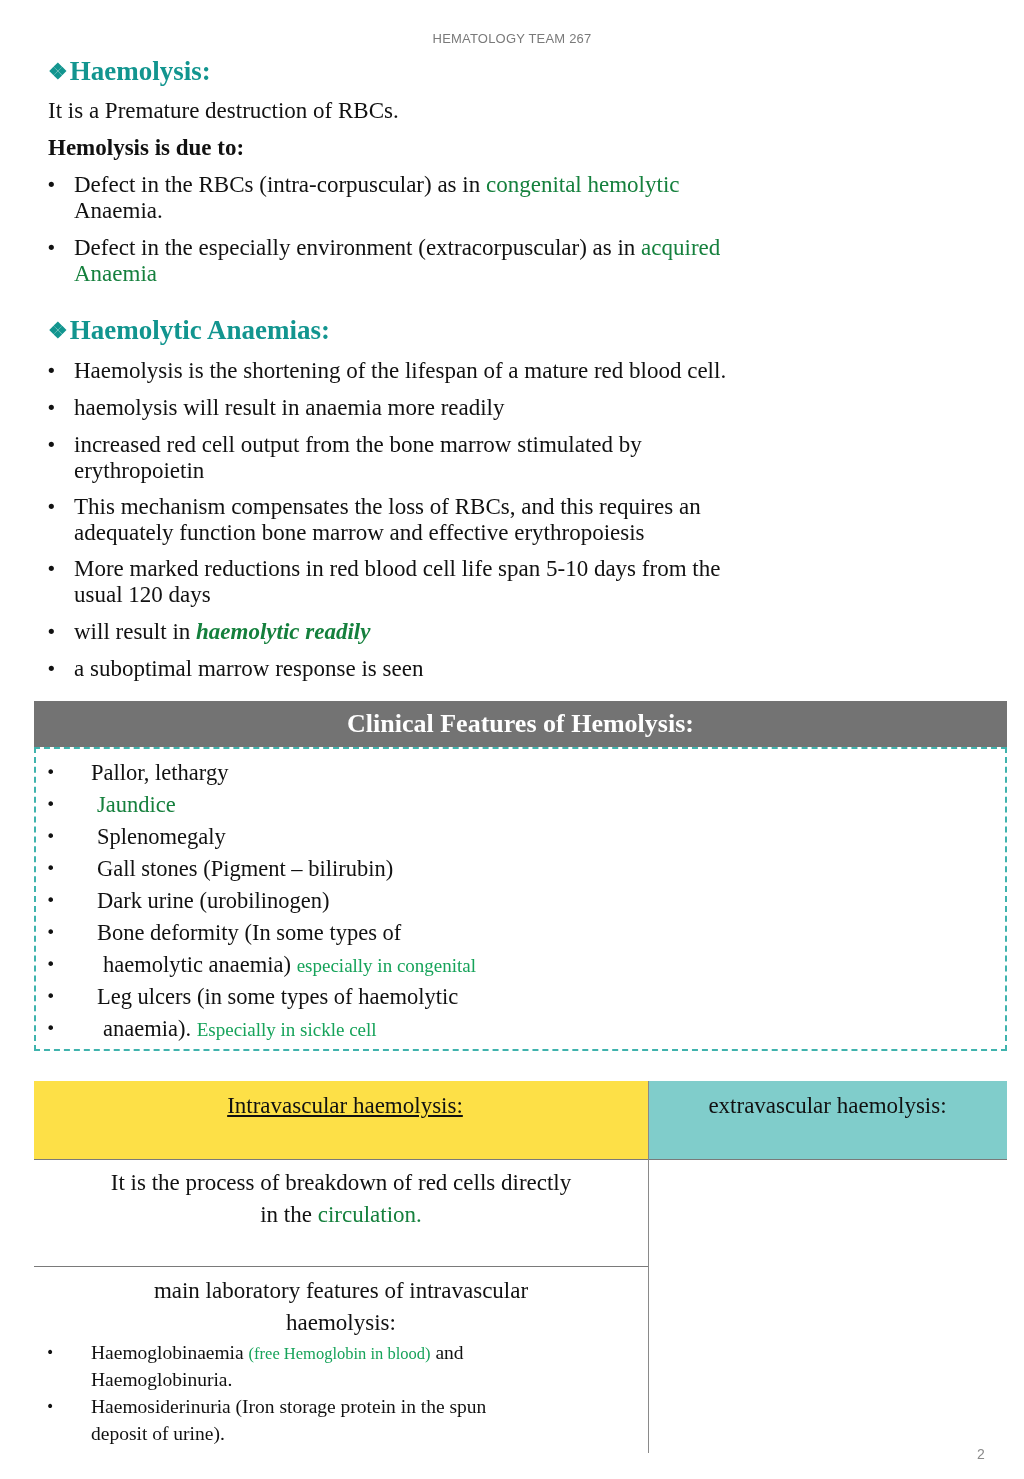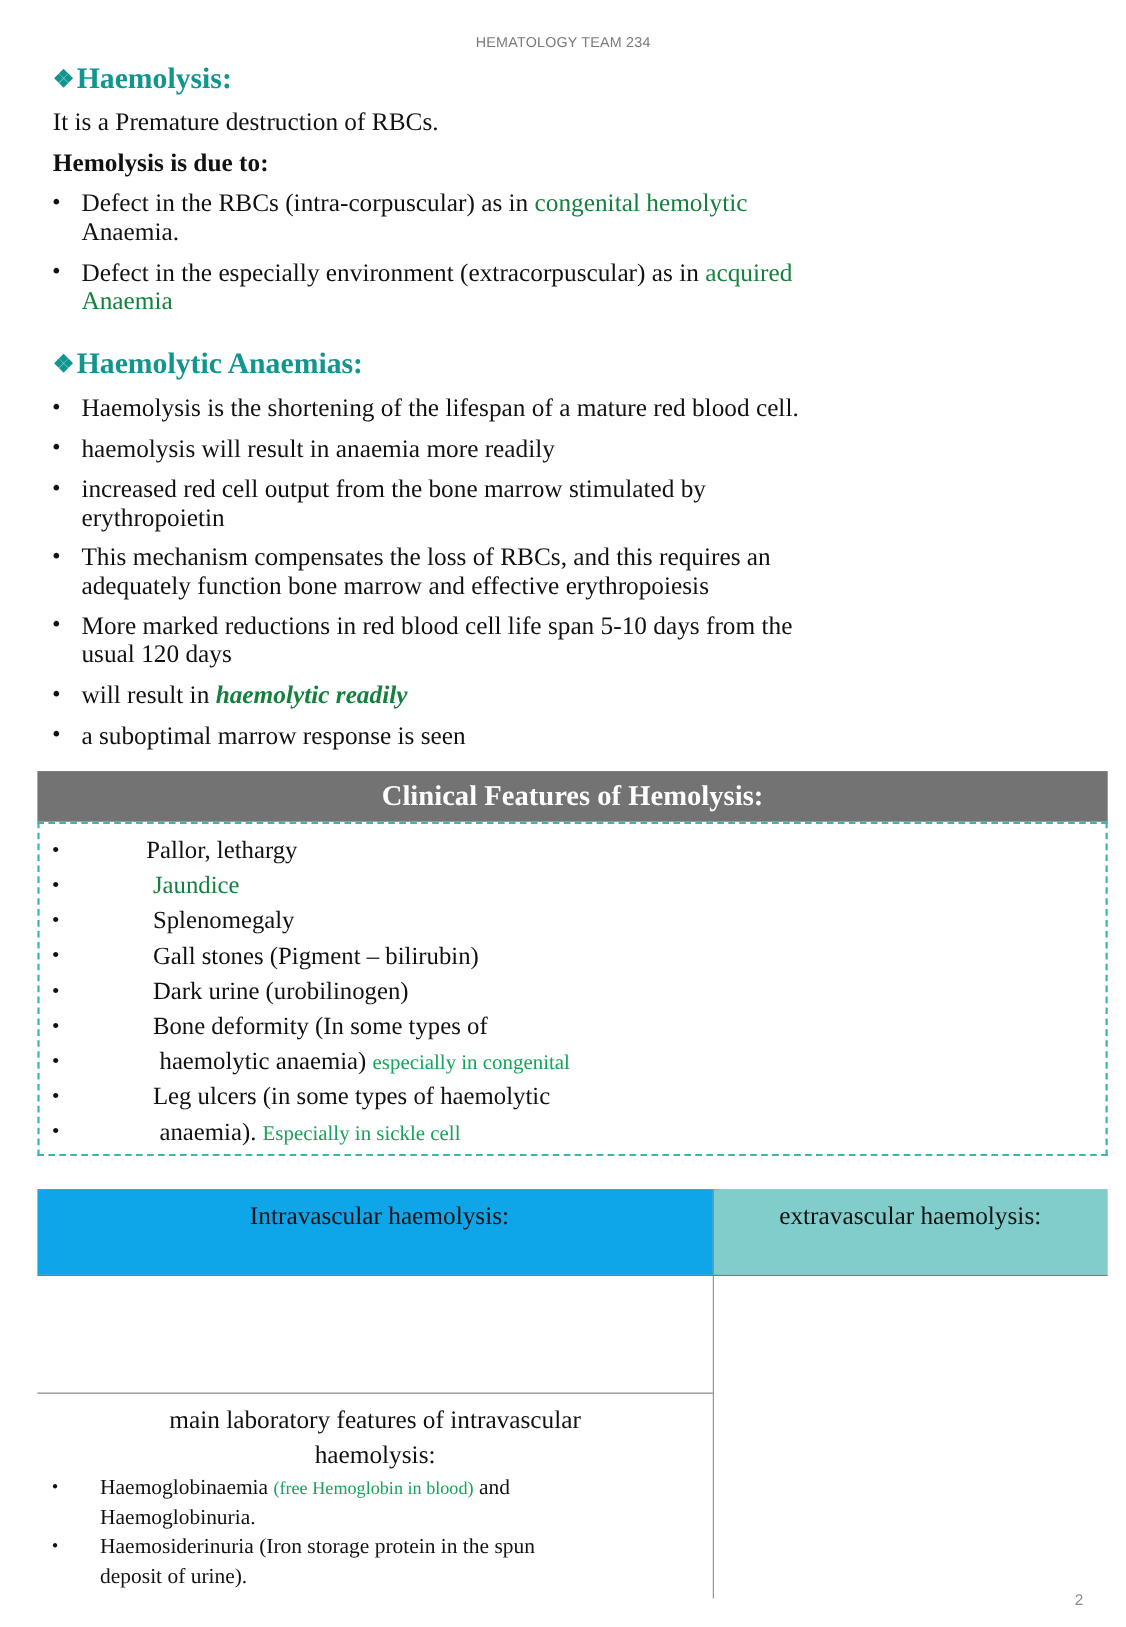--- a/index.html
+++ b/index.html
@@ -63,35 +63,35 @@
     }
     .cf-item {
       position: absolute; left: 10px;
       font-family: "Liberation Serif", "DejaVu Serif", serif;
       font-size: 22.5px; line-height: 28px; white-space: nowrap;
     }
     .cf-item .dot {
       position: absolute; left: 0; top: 0; font-size: 16px;
       font-family: "DejaVu Sans", sans-serif;
     }
-    .cf-item .txt { position: absolute; top: 0; margin-left: 42px; }
+    .cf-item .txt { position: absolute; top: 0; }
     .cf-item .small { font-size: 19px; }
 
     
     .cmp-table {
       position: absolute; left: 34px; top: 1081px; width: 973px; height: 372px;
     }
     .th {
       position: absolute; top: 0; height: 78px;
       background: #8bd1ce;
       text-align: center;
       font-family: "Liberation Serif", "DejaVu Serif", serif;
       font-size: 23px; padding-top: 12px;
     }
-    .th-left { left: 0; width: 622px; background: #0ea5e9; }
+    .th-left { left: 0; width: 622px; background: #fde047; text-decoration: underline; }
     .th-right { left: 614px; width: 359px; background: #80cdcb; }
     .vline {
       position: absolute; left: 614px; top: 0; width: 1px; height: 372px;
       background: #8a8a8a;
     }
     .hline {
       position: absolute; left: 0; height: 1px; background: #7a7a7a;
     }
     .cell {
       position: absolute; text-align: center;
@@ -113,21 +113,21 @@
 
     .page-number {
       position: absolute; left: 977px; top: 1446px;
       font-family: "Liberation Sans", "DejaVu Sans", sans-serif;
       font-size: 14px; color: #8a8a8a;
     }
   </style>
 </head>
 <body>
 
-<div class="page-header">HEMATOLOGY TEAM 234</div>
+<div class="page-header">HEMATOLOGY TEAM 267</div>
 
 <div class="section-title" style="top:56px;">
   <span class="diamond-icon">❖</span>
   <span>Haemolysis:</span>
 </div>
 <div class="line" style="top:98px;">It is a Premature destruction of RBCs.</div>
 <div class="line bold" style="top:135px;">Hemolysis is due to:</div>
 
 <div class="bullet" style="top:172px;">
   <span class="dot">•</span>
@@ -231,20 +231,26 @@
     </div>
   </div>
 </div>
 
 <div class="cmp-table">
   <div class="th th-left">Intravascular haemolysis:</div>
   <div class="th th-right">extravascular haemolysis:</div>
   <div class="hline" style="top:78px; width:973px;"></div>
   <div class="vline"></div>
 
+  <div class="cell" style="left:0; top:86px; width:614px;">
+    <div>It is the process of  breakdown of red cells directly</div>
+    <div>
+      <span>in the </span><span class="red">circulation.</span>
+    </div>
+  </div>
 
   <div class="hline" style="top:185px; width:614px;"></div>
 
   <div class="cell" style="left:0; top:194px; width:614px;">
     <div>main laboratory features of intravascular</div>
     <div>haemolysis:</div>
   </div>
 
   <div class="lab-item" style="top:258px;">
     <span class="dot">•</span>

